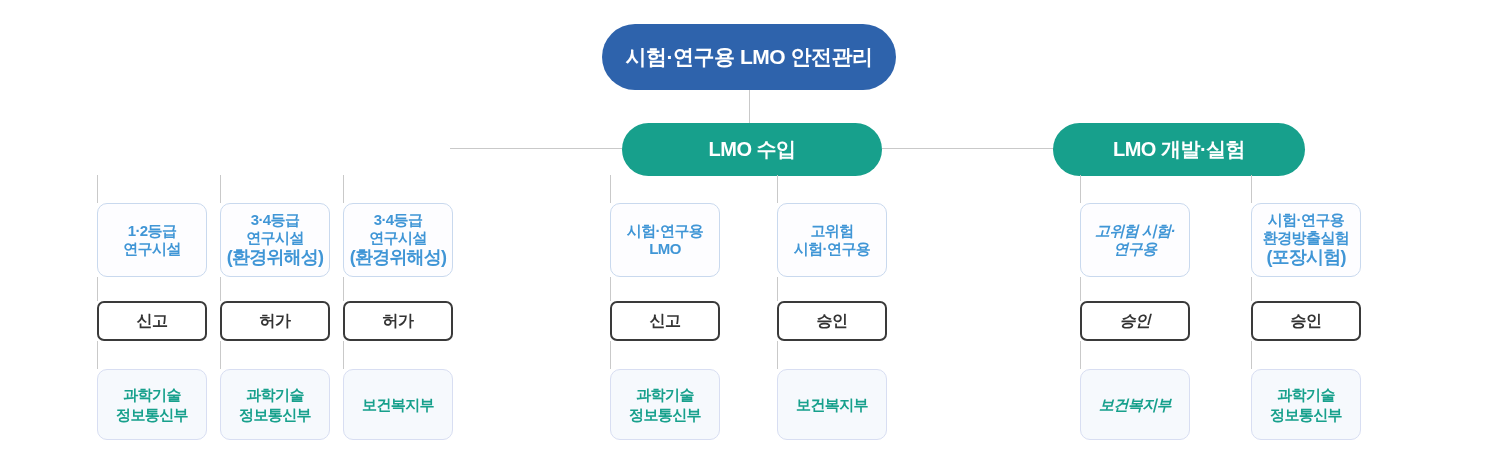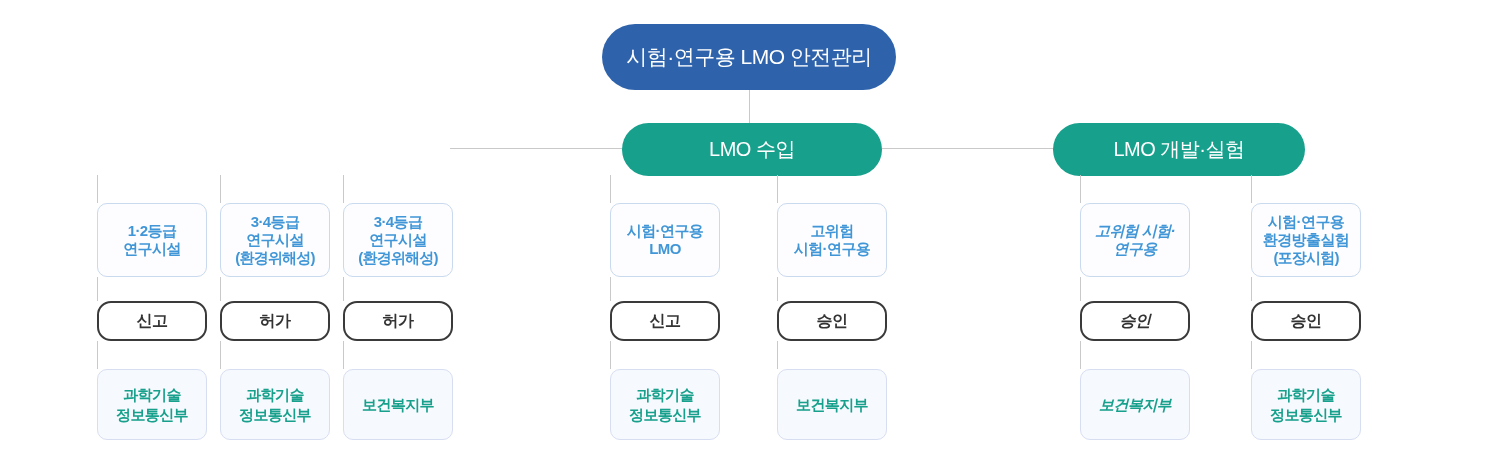--- a/index.html
+++ b/index.html
@@ -10,21 +10,21 @@
     background: #ffffff;
     font-family: "Liberation Sans", "DejaVu Sans", sans-serif;
     overflow: hidden;
   }
   .pill {
     position: absolute;
     display: flex;
     align-items: center;
     justify-content: center;
     color: #ffffff;
-    font-weight: normal;
+    font-weight: bold;
     border-radius: 999px;
     text-align: left;
     letter-spacing: -0.5px;
   }
   .root-pill { background: #2e63ac; font-size: 21px; }
   .group-pill { background: #17a08c; font-size: 20px; }
   .vline { position: absolute; width: 1px; background: #c9c9c9; }
   .hline { position: absolute; height: 1px; background: #c9c9c9; }
   .col {
     position: absolute;
@@ -45,27 +45,27 @@
     border-radius: 10px;
     display: flex; flex-direction: column;
     align-items: center; justify-content: center;
     color: #4096d6;
     font-weight: bold;
     font-size: 15px;
     line-height: 1.22;
     text-align: center;
     letter-spacing: -0.6px;
   }
-  .cat-sub { font-size: 15px; letter-spacing: -0.8px; }
+  .cat-sub { font-size: 18px; letter-spacing: -0.8px; }
   .act-box {
     width: 110px; height: 40px;
     box-sizing: border-box;
     background: #ffffff;
     border: 2px solid #3a3a3a;
-    border-radius: 14px;
+    border-radius: 7px;
     display: flex; align-items: center; justify-content: center;
     color: #333333;
     font-weight: bold;
     font-size: 16px;
     letter-spacing: -0.5px;
   }
   .min-box {
     width: 110px; height: 71px;
     box-sizing: border-box;
     background: #f6f9fd;

